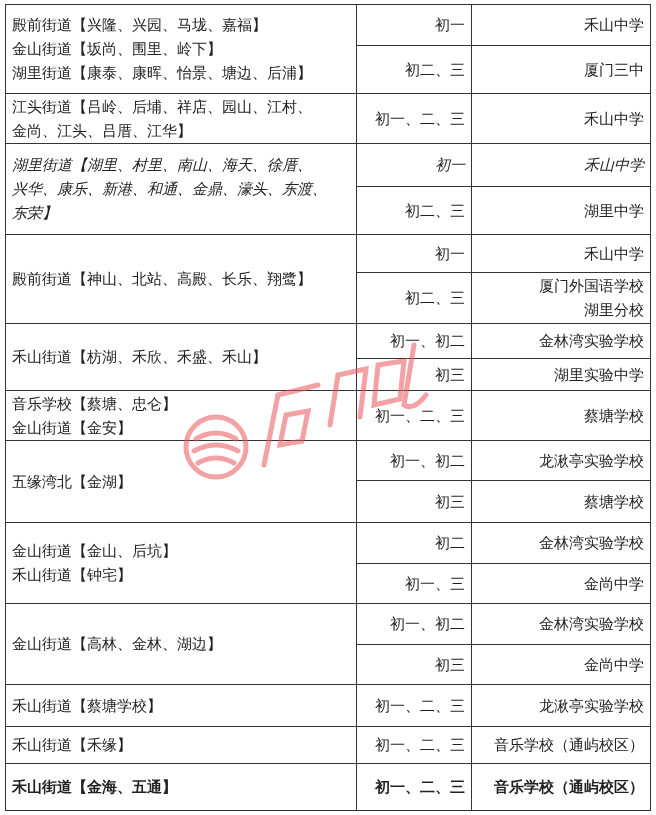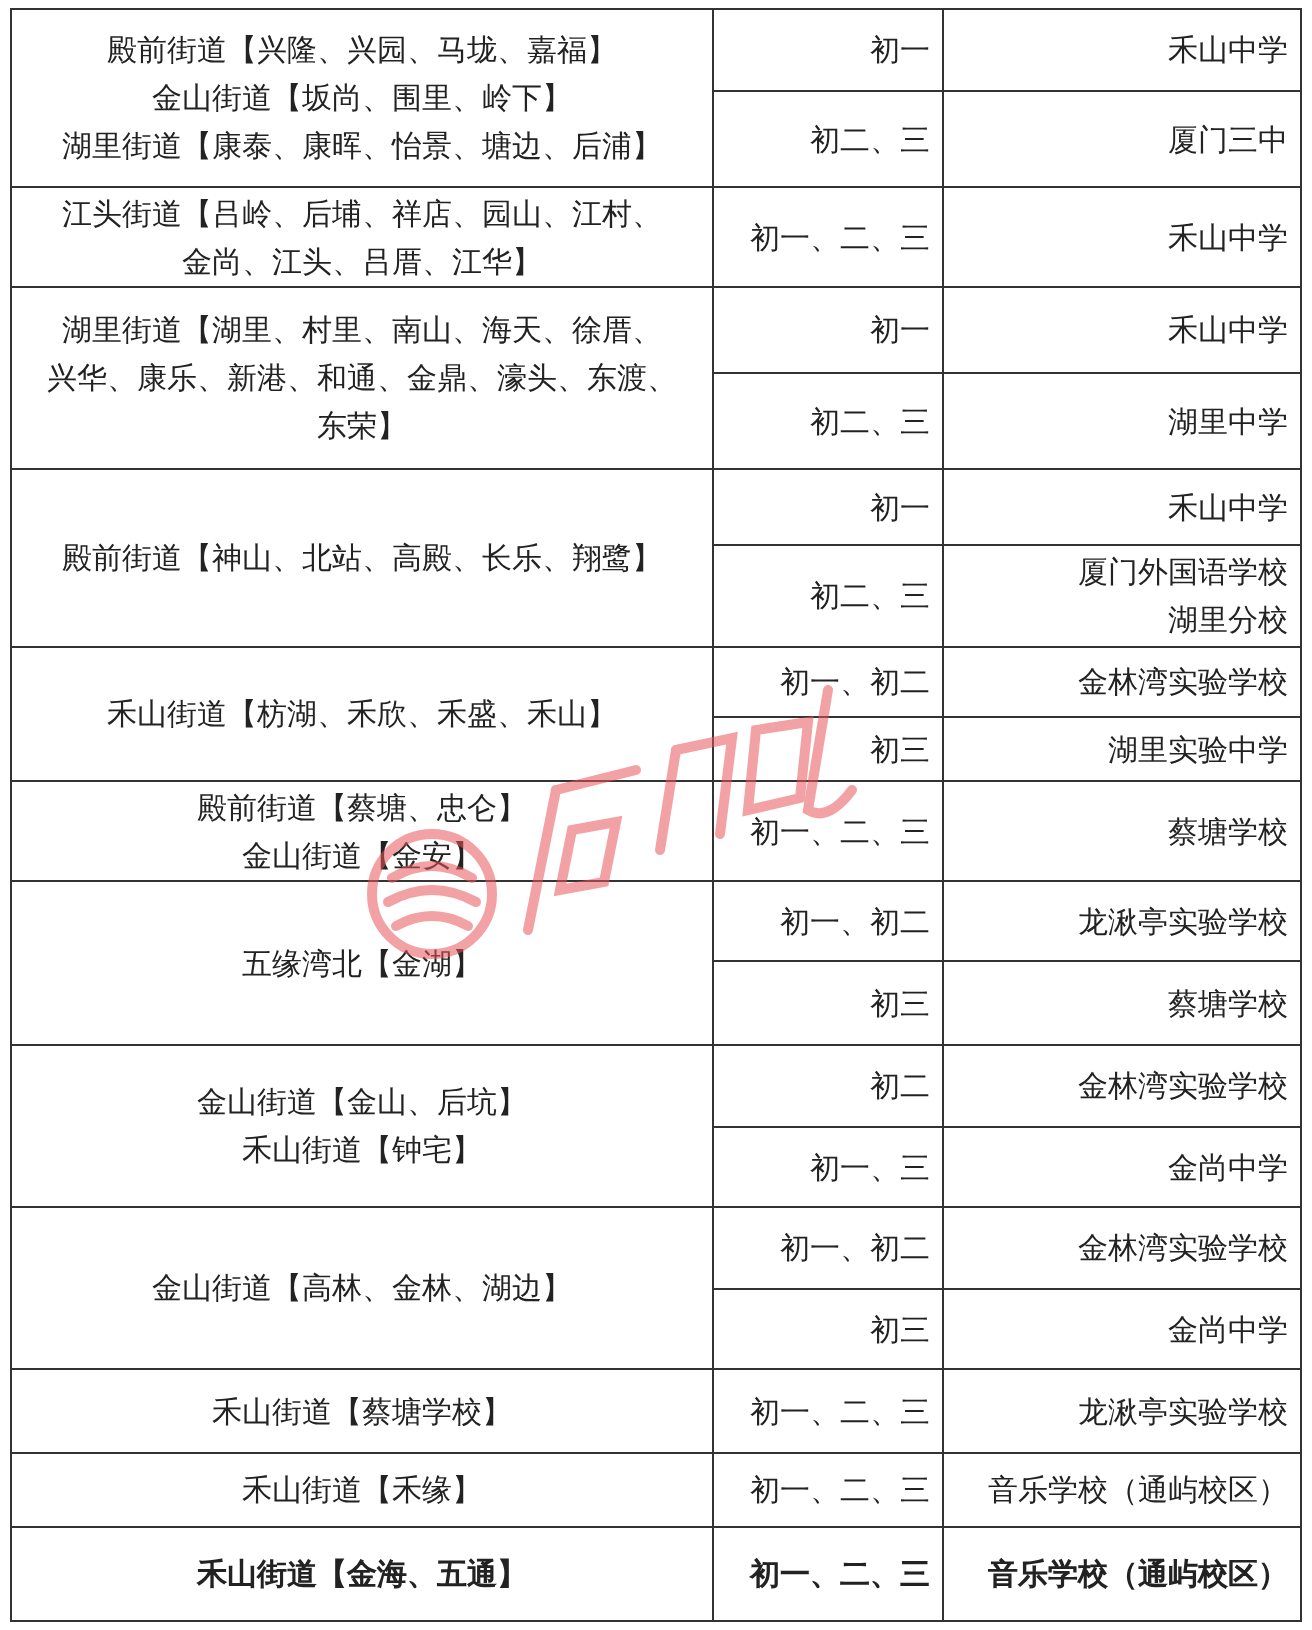--- a/index.html
+++ b/index.html
@@ -12,21 +12,21 @@
   }
   table.assign td {
     border: 1.3px solid #333;
     padding: 0 6px;
     vertical-align: middle;
     line-height: 24px;
   }
   col.c-area { width: 351px; }
   col.c-grade { width: 115px; }
   col.c-school { width: 179px; }
-  td.area { text-align: center; padding-left: 7px; }
+  td.area { text-align: left; padding-left: 7px; }
   td.grade, td.school { text-align: right; padding: 0 2px; }
   .line { display: block; white-space: nowrap; }
   .watermark {
     position: absolute; left: 178px; top: 335px; width: 260px; height: 150px;
     pointer-events: none; opacity: 0.55;
   }
 </style>
 </head>
 <body>
 
@@ -57,21 +57,21 @@
       <tr style="height: 50px;">
         <td class="area" rowspan="1">
           <span class="line">江头街道【吕岭、后埔、祥店、园山、江村、</span>
           <span class="line">金尚、江头、吕厝、江华】</span>
         </td>
         <td class="grade">初一、二、三</td>
         <td class="school">
           <span class="line">禾山中学</span>
         </td>
       </tr>
-      <tr style="height: 43px;">
+      <tr style="height: 43px; font-style: italic;">
         <td class="area" rowspan="2">
           <span class="line">湖里街道【湖里、村里、南山、海天、徐厝、</span>
           <span class="line">兴华、康乐、新港、和通、金鼎、濠头、东渡、</span>
           <span class="line">东荣】</span>
         </td>
         <td class="grade">初一</td>
         <td class="school">
           <span class="line">禾山中学</span>
         </td>
       </tr>
@@ -107,21 +107,21 @@
         </td>
       </tr>
       <tr style="height: 32px;">
         <td class="grade">初三</td>
         <td class="school">
           <span class="line">湖里实验中学</span>
         </td>
       </tr>
       <tr style="height: 50px;">
         <td class="area" rowspan="1">
-          <span class="line">殿前街道【蔡塘、忠仑】</span>
+          <span class="line">音乐学校【蔡塘、忠仑】</span>
           <span class="line">金山街道【金安】</span>
         </td>
         <td class="grade">初一、二、三</td>
         <td class="school">
           <span class="line">蔡塘学校</span>
         </td>
       </tr>
       <tr style="height: 40px;">
         <td class="area" rowspan="2">
           <span class="line">五缘湾北【金湖】</span>

